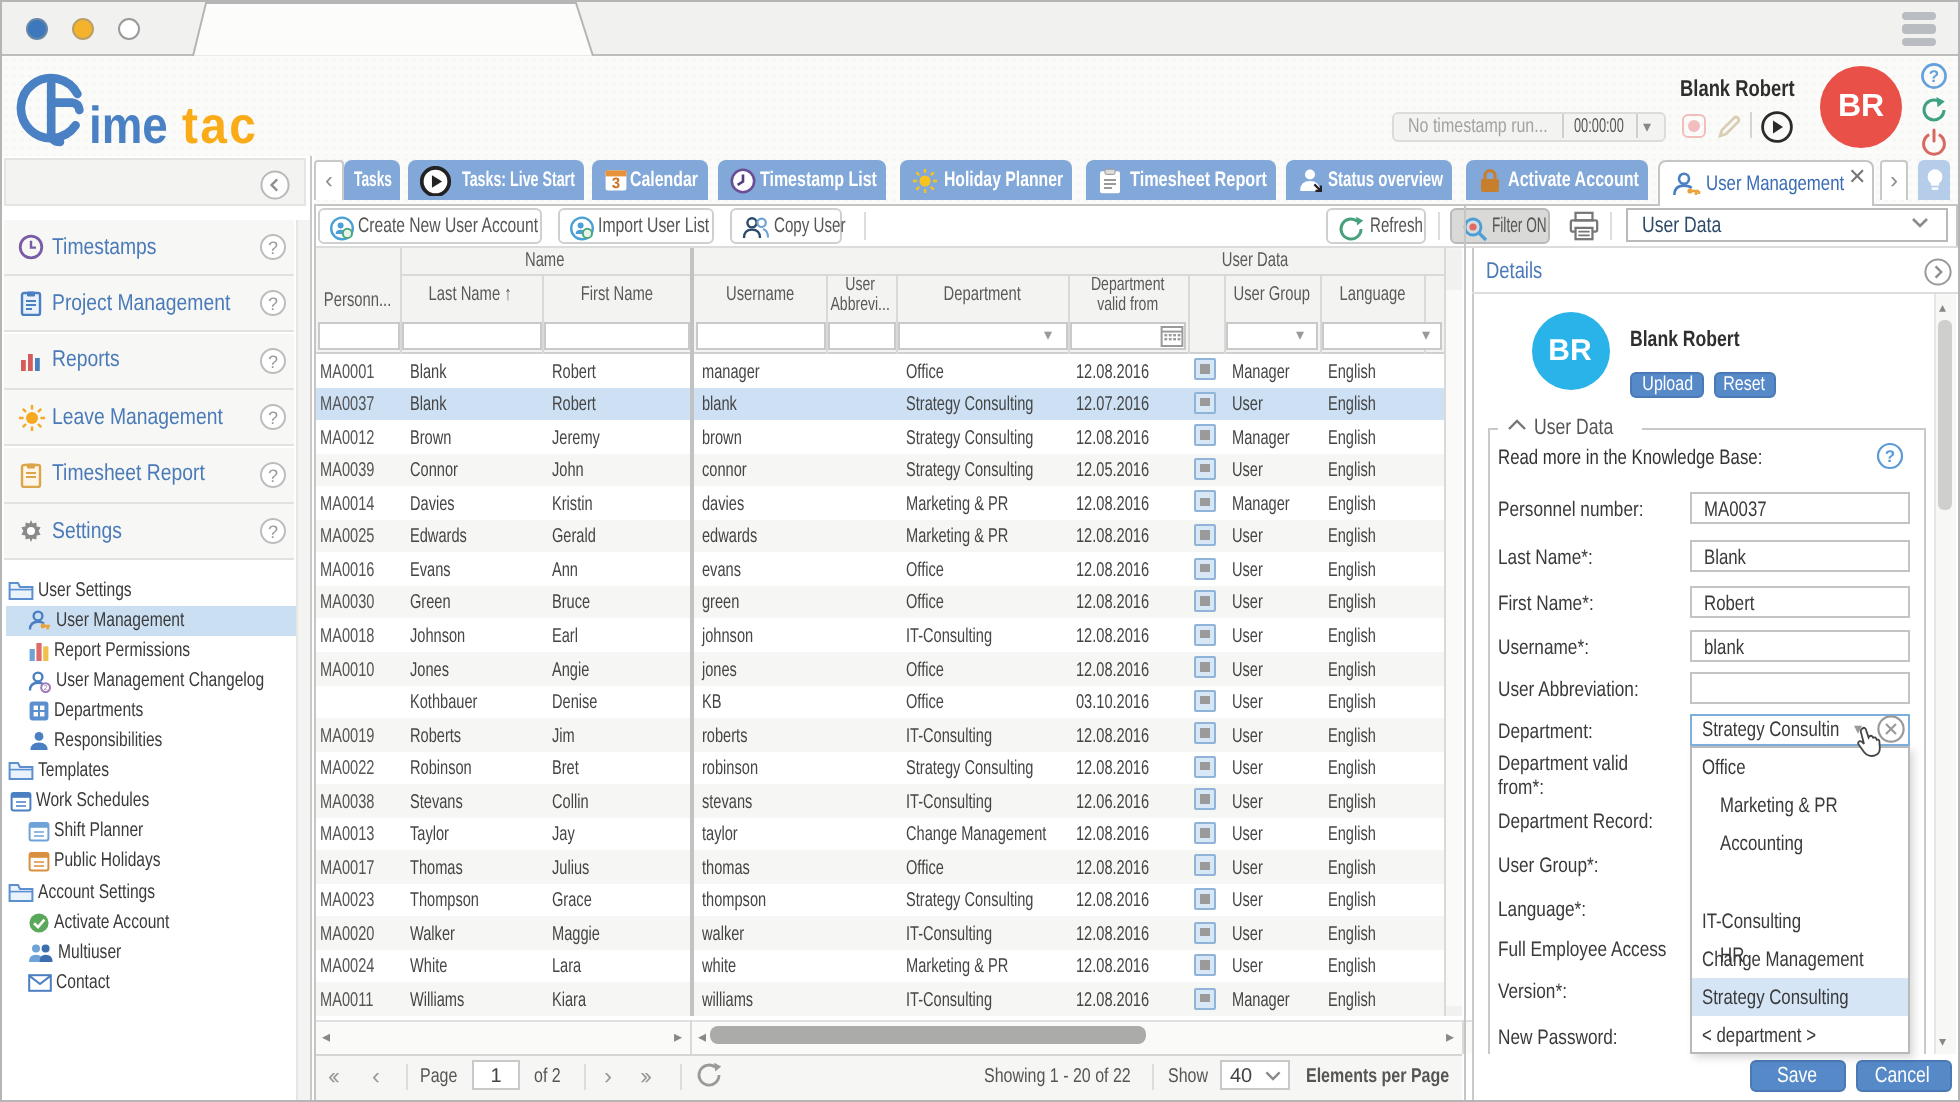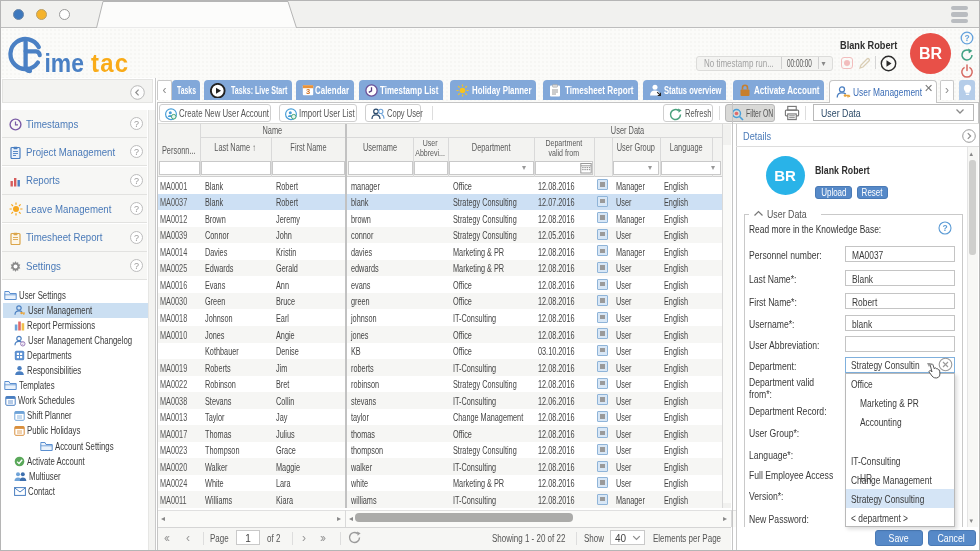--- a/index.html
+++ b/index.html
@@ -222,21 +222,21 @@
     <span>Shift Planner</span>
   </div>
 <div class="tree" style="left:13.5px;top:423.4500000000001px;height:15px;">
     <svg width="11" height="11" viewBox="0 0 11 11">
       <rect x="0.8" y="1.5" width="9.4" height="8.8" rx="1" fill="#fff" stroke="#d98f3d" stroke-width="1"></rect>
       <rect x="0.8" y="1.5" width="9.4" height="2.4" fill="#d98f3d"></rect>
       <path d="M3 6 h5 M3 8 h5" stroke="#d98f3d" stroke-width="0.8"></path>
     </svg>
     <span>Public Holidays</span>
   </div>
-<div class="tree" style="left:4px;top:438.5000000000001px;height:15px;margin-left:36px;">
+<div class="tree" style="left:4px;top:438.5000000000001px;height:15px;">
     <svg width="13" height="11" viewBox="0 0 13 11">
       <path d="M0.8 2.5 L0.8 9.5 L12.2 9.5 L12.2 3.5 L6 3.5 L5 1.5 L0.8 1.5 Z" fill="#eaf2fb" stroke="#5b8fd0" stroke-width="1"></path>
       <path d="M0.8 4.8 L12.2 4.8" stroke="#5b8fd0" stroke-width="0.8"></path>
     </svg>
     <span>Account Settings</span>
   </div>
 <div class="tree" style="left:13.5px;top:453.5500000000001px;height:15px;">
     <svg width="11" height="11" viewBox="0 0 11 11">
       <circle cx="5.5" cy="5.5" r="4.8" fill="#5aa85a"></circle>
       <path d="M3 5.6 L5 7.5 L8.2 3.8" fill="none" stroke="#fff" stroke-width="1.3"></path>
@@ -722,21 +722,21 @@
 <path d="M9 0.4 L12.6 2.2 L9.6 4.8 Z" fill="#9a9a9a"></path>
   </svg>
 <div class="abs" style="left:492px;top:533px;font-size:10px;color:#555;"><span class="nw">Showing 1 - 20 of 22</span></div>
 <div class="abs" style="left:576px;top:532px;width:1px;height:13px;background:#ddd;"></div>
 <div class="abs" style="left:584px;top:533px;font-size:10px;color:#555;"><span class="nw">Show</span></div>
 <div class="abs" style="left:610px;top:530px;width:35px;height:15px;background:#fff;border:1px solid #c9c9c9;"></div>
 <div class="abs" style="left:615px;top:533px;font-size:10px;color:#444;">40</div>
 <svg class="abs" style="left:632px;top:535px;" width="9" height="6" viewBox="0 0 9 6">
     <path d="M1.2 1.2 L4.5 4.5 L7.8 1.2" fill="none" stroke="#8a8a8a" stroke-width="1.2"></path>
   </svg>
-<div class="abs" style="left:653px;top:533px;font-size:10px;color:#555;"><span class="nw">Elements per Page</span></div>
+<div class="abs" style="left:653px;top:533px;font-size:10px;color:#555;font-weight:bold;"><span class="nw">Elements per Page</span></div>
 <div class="abs" style="left:731.5px;top:103px;width:1px;height:448px;background:#c5c5c5;"></div>
 <div class="abs" style="left:736px;top:124px;width:243px;height:427px;background:#fff;border-left:1px solid #c9c9c9;"></div>
 <div class="abs" style="left:743px;top:130px;font-size:11.5px;color:#4a7ab8;text-align:right;"><span class="nw">Details</span></div>
 <svg class="abs" style="left:962px;top:129px;" width="14" height="14" viewBox="0 0 14 14">
 <circle cx="7" cy="7" r="6.3" fill="none" stroke="#9a9a9a" stroke-width="1"></circle>
 <path d="M5.8 4.2 L8.6 7 L5.8 9.8" fill="none" stroke="#8e8e8e" stroke-width="1.2"></path>
   </svg>
 <div class="abs" style="left:736px;top:146px;width:243px;height:1px;background:#ddd;"></div>
 <div class="abs" style="left:765.5px;top:156px;width:39px;height:39px;border-radius:50%;background:#29b3e8;color:#fff;font-size:15px;font-weight:bold;display:flex;align-items:center;justify-content:center;">BR</div>
 <div class="abs" style="left:815px;top:164px;font-size:11px;font-weight:bold;color:#2e2e2e;"><span class="nw">Blank Robert</span></div>

